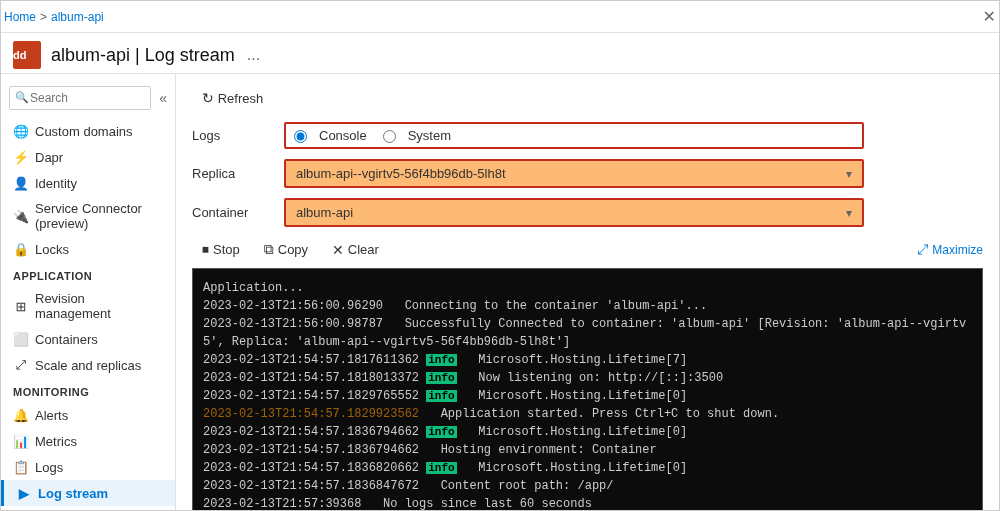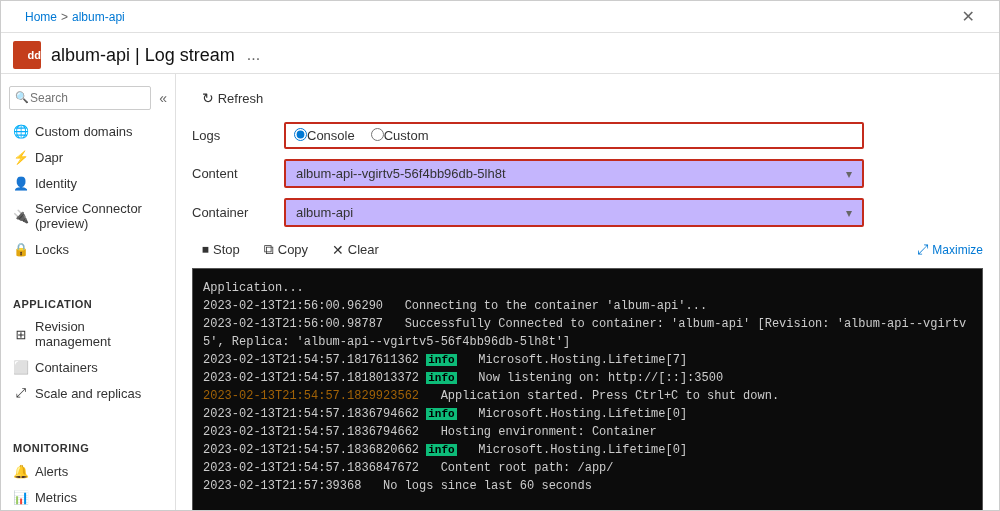--- a/index.html
+++ b/index.html
@@ -1,67 +1,67 @@
 <!DOCTYPE html>
 <html><head>
   <meta charset="utf-8">
   <style>
     * { box-sizing: border-box; margin: 0; padding: 0; }
     body { font-family: 'Segoe UI', Arial, sans-serif; font-size: 13px; color: #333; background: #fff; overflow: hidden; }
 
     .app-container { display: flex; flex-direction: column; height: 511px; width: 1000px; border: 1px solid #ccc; }
 
     
-    .top-bar { display: flex; align-items: center; justify-content: space-between; padding: 6px 24px; background: #fff; border-bottom: 1px solid #e0e0e0; }
+    .top-bar { display: flex; align-items: center; justify-content: space-between; padding: 6px 3px; background: #fff; border-bottom: 1px solid #e0e0e0; }
     .breadcrumb { display: flex; align-items: center; gap: 4px; font-size: 12px; color: #0078d4; }
     .breadcrumb span { color: #666; }
     .close-btn { cursor: pointer; font-size: 16px; color: #666; background: none; border: none; }
 
     
     .page-header { display: flex; align-items: center; gap: 10px; padding: 8px 12px 4px 12px; background: #fff; border-bottom: 1px solid #e0e0e0; }
-    .app-icon { width: 28px; height: 28px; background: #c43e1c; display: flex; align-items: center; justify-content: flex-end; color: #fff; font-size: 13px; font-weight: bold; border-radius: 2px; }
+    .app-icon { width: 28px; height: 28px; background: #c43e1c; display: flex; align-items: center; justify-content: flex-start; color: #fff; font-size: 13px; font-weight: bold; border-radius: 2px; }
     .page-title { font-size: 18px; font-weight: 400; color: #111; }
     .page-subtitle { font-size: 12px; color: #666; }
     .ellipsis-btn { background: none; border: none; cursor: pointer; font-size: 16px; color: #666; padding: 0 4px; }
 
     
     .main-layout { display: flex; flex: 1; overflow: hidden; }
 
     
     .sidebar { width: 175px; min-width: 175px; background: #fff; border-right: 1px solid #e0e0e0; overflow-y: auto; padding: 8px 0; }
     .sidebar-search { margin: 4px 8px 8px 8px; position: relative; }
     .sidebar-search input { width: 100%; padding: 4px 8px 4px 24px; border: 1px solid #ccc; border-radius: 2px; font-size: 12px; }
     .sidebar-search .search-icon { position: absolute; left: 6px; top: 5px; color: #666; font-size: 11px; }
     .sidebar-collapse-btn { float: right; background: none; border: none; cursor: pointer; color: #666; font-size: 14px; margin: 2px 4px; }
 
     .sidebar-item { display: flex; align-items: center; gap: 6px; padding: 5px 12px; cursor: pointer; color: #333; font-size: 13px; }
     .sidebar-item.active { background: #e8f3fc; color: #0078d4; font-weight: 600; border-left: 3px solid #0078d4; }
     .sidebar-item .item-icon { width: 16px; height: 16px; display: flex; align-items: center; justify-content: center; flex-shrink: 0; }
-    .sidebar-section { padding: 8px 12px 4px 12px; font-size: 11px; font-weight: 600; color: #333; text-transform: uppercase; letter-spacing: 0.5px; margin-top: 28px; }
+    .sidebar-section { padding: 8px 12px 4px 12px; font-size: 11px; font-weight: 600; color: #333; text-transform: uppercase; letter-spacing: 0.5px; }
 
     
     .content-area { flex: 1; overflow-y: auto; padding: 12px 16px; background: #fff; }
 
     
     .toolbar { display: flex; align-items: center; gap: 4px; margin-bottom: 12px; }
     .toolbar-btn { display: flex; align-items: center; gap: 4px; padding: 4px 10px; background: none; border: none; cursor: pointer; font-size: 13px; color: #333; border-radius: 2px; }
     .toolbar-btn .btn-icon { font-size: 14px; }
 
     
     .form-row { display: flex; align-items: center; margin-bottom: 10px; gap: 12px; }
     .form-label { width: 80px; font-size: 13px; color: #333; flex-shrink: 0; }
     .form-control { flex: 1; max-width: 580px; }
 
     
     .radio-group { display: flex; align-items: center; gap: 16px; border: 2px solid #c42b1c; padding: 4px 8px; border-radius: 2px; }
-    .radio-option { display: flex; align-items: flex-start; gap: 0; cursor: pointer; }
+    .radio-option { display: flex; align-items: flex-end; gap: 12px; cursor: pointer; }
     .radio-option input[type="radio"] { accent-color: #0078d4; }
 
     
-    .dropdown { display: flex; align-items: center; justify-content: space-between; padding: 5px 10px; border: 2px solid #c42b1c; border-radius: 2px; background: #c4b5fd; cursor: pointer; min-width: 360px; }
+    .dropdown { display: flex; align-items: center; justify-content: space-between; padding: 5px 10px; border: 2px solid #c42b1c; border-radius: 2px; background: #fdba74; cursor: pointer; min-width: 360px; }
     .dropdown .chevron { color: #666; font-size: 12px; }
 
     
     .log-terminal { background: #0c0c0c; color: #cccccc; font-family: 'Courier New', Courier, monospace; font-size: 12px; padding: 10px; border: 1px solid #555; min-height: 280px; overflow-y: auto; line-height: 1.5; }
     .log-terminal .log-line { white-space: pre-wrap; word-break: break-all; }
     .maximize-btn { background: none; border: none; cursor: pointer; color: #0078d4; font-size: 12px; display: flex; align-items: center; gap: 4px; }
   </style>
 </head>
 <body>
 
@@ -166,28 +166,28 @@
       <div class="form-row">
         <div class="form-label">Logs</div>
         <div class="form-control">
           <div class="radio-group">
             <label class="radio-option">
               <input type="radio" name="logtype" checked="" style="">
               <span>Console</span>
             </label>
             <label class="radio-option">
               <input type="radio" name="logtype" style="">
-              <span>Custom</span>
+              <span>System</span>
             </label>
           </div>
         </div>
       </div>
 
       <div class="form-row">
-        <div class="form-label">Content</div>
+        <div class="form-label">Replica</div>
         <div class="form-control">
           <div class="dropdown">
             <span>album-api--vgirtv5-56f4bb96db-5lh8t</span>
             <span class="chevron">▾</span>
           </div>
         </div>
       </div>
 
       <div class="form-row">
         <div class="form-label">Container</div>
@@ -219,20 +219,21 @@
           <span>Maximize</span>
         </button>
       </div>
 
       <div class="log-terminal" id="log-terminal">
       <div class="log-line">Application...</div>
           <div class="log-line">2023-02-13T21:56:00.96290   Connecting to the container 'album-api'...</div>
           <div class="log-line">2023-02-13T21:56:00.98787   Successfully Connected to container: 'album-api' [Revision: 'album-api--vgirtv5', Replica: 'album-api--vgirtv5-56f4bb96db-5lh8t']</div>
           <div class="log-line"><span style="color:#ccc;">2023-02-13T21:54:57.1817611362</span> <span style="background:#0dbc79;color:#000;padding:0 2px;font-size:11px;font-weight:bold;">info</span><span style="color:#ccc;">   Microsoft.Hosting.Lifetime[7]</span></div>
           <div class="log-line"><span style="color:#ccc;">2023-02-13T21:54:57.1818013372</span> <span style="background:#0dbc79;color:#000;padding:0 2px;font-size:11px;font-weight:bold;">info</span><span style="color:#ccc;">   Now listening on: http://[::]:3500</span></div>
+          <div class="log-line"><span style="color:#ccc;">2023-02-13T21:54:57.1829765552</span> <span style="background:#0dbc79;color:#000;padding:0 2px;font-size:11px;font-weight:bold;">info</span><span style="color:#ccc;">   Microsoft.Hosting.Lifetime[0]</span></div>
           <div class="log-line"><span style="color:#a16207;">2023-02-13T21:54:57.1829923562</span><span style="color:#ccc;">   Application started. Press Ctrl+C to shut down.</span></div>
           <div class="log-line"><span style="color:#ccc;">2023-02-13T21:54:57.1836794662</span> <span style="background:#0dbc79;color:#000;padding:0 2px;font-size:11px;font-weight:bold;">info</span><span style="color:#ccc;">   Microsoft.Hosting.Lifetime[0]</span></div>
           <div class="log-line"><span style="color:#ccc;">2023-02-13T21:54:57.1836794662</span><span style="color:#ccc;">   Hosting environment: Container</span></div>
           <div class="log-line"><span style="color:#ccc;">2023-02-13T21:54:57.1836820662</span> <span style="background:#0dbc79;color:#000;padding:0 2px;font-size:11px;font-weight:bold;">info</span><span style="color:#ccc;">   Microsoft.Hosting.Lifetime[0]</span></div>
           <div class="log-line"><span style="color:#ccc;margin-top:20px;">2023-02-13T21:54:57.1836847672</span><span style="color:#ccc;">   Content root path: /app/</span></div>
           <div class="log-line">2023-02-13T21:57:39368   No logs since last 60 seconds</div>
         </div>
     </div>
   </div>
 </div>

